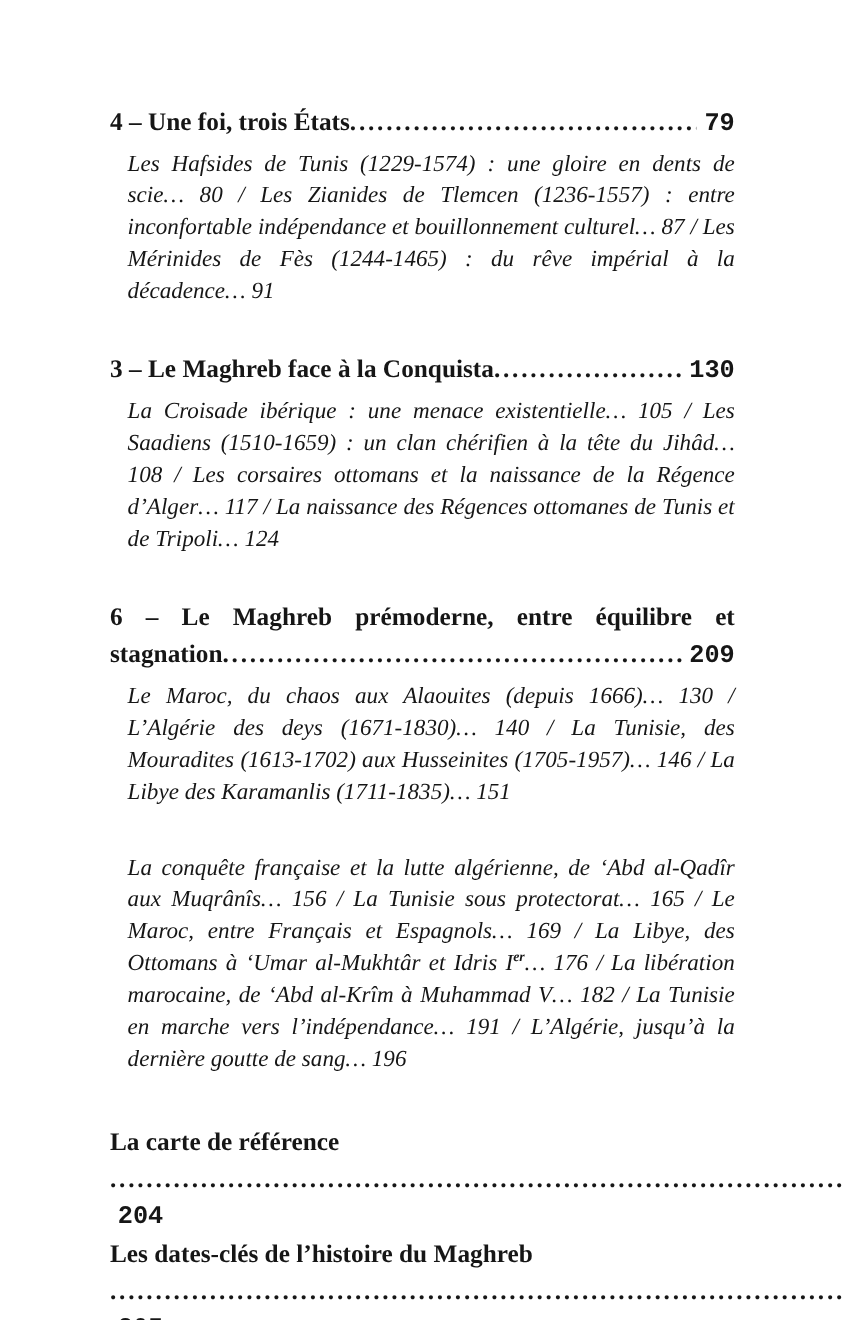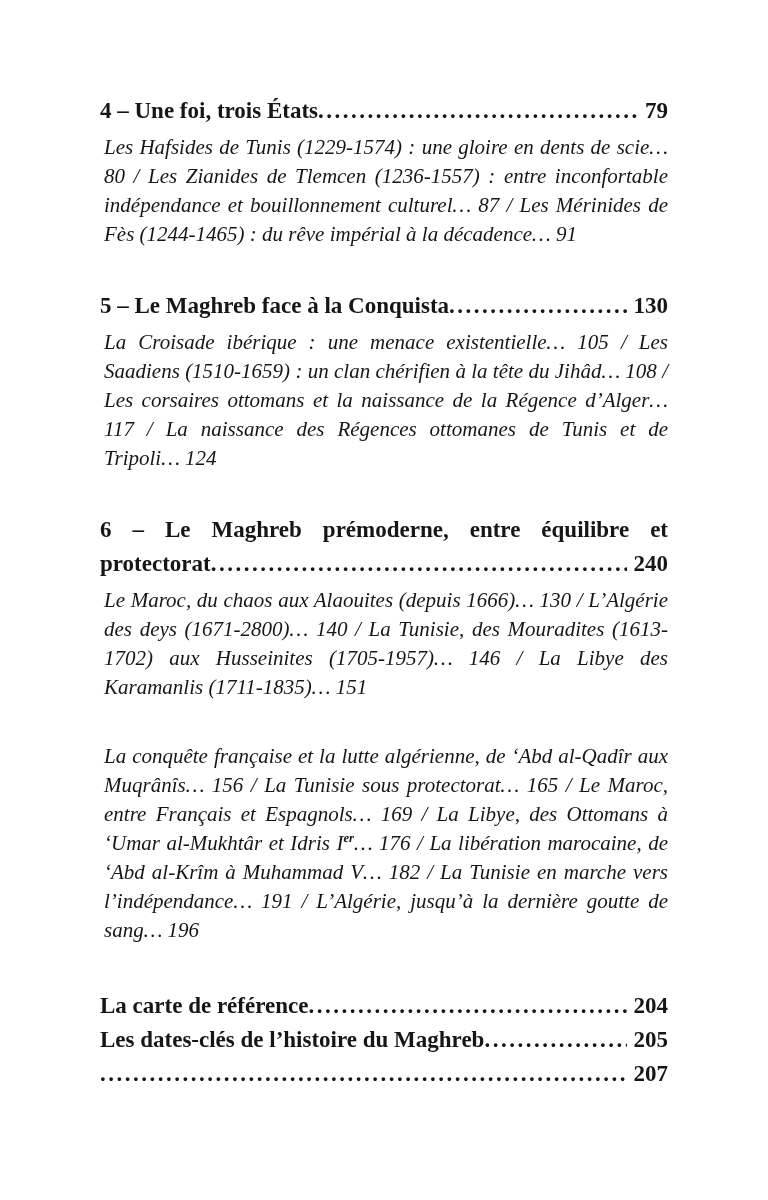--- a/index.html
+++ b/index.html
@@ -41,74 +41,75 @@
   .leader {
     flex: 1 1 auto;
     overflow: hidden;
     white-space: nowrap;
     min-width: 10px;
   }
   .leader::after {
     content: "..........................................................................................";
     letter-spacing: 2.5px;
   }
-  .pagenum { padding-left: 7px; }
+  .pagenum { padding-left: 7px; font-family: Liberation Mono, monospace; }
   .summary {
-    margin: 5px 0 0 4px;
+    margin: 5px 0 0 16px;
     font-style: italic;
     font-size: 21px;
     line-height: 29px;
     text-align: justify;
   }
   .summary sup {
     font-size: 60%;
     line-height: 0;
     font-weight: bold;
   }
   .backmatter { margin-top: 44px; }
   .back-row {
     display: flex;
     align-items: baseline;
     font-weight: bold;
     font-size: 23px;
     line-height: 34px;
     white-space: nowrap;
+    flex-direction: column;
   }
 </style>
 </head>
 <body>
 
 <div class="content">
 
   <section class="chapter">
     <div class="head-row">
       <span class="head-title">4 – Une foi, trois États</span>
       <span class="leader"></span>
       <span class="pagenum">79</span>
     </div>
     <p class="summary">Les Hafsides de Tunis (1229-1574) : une gloire en dents de scie… 80 / Les Zianides de Tlemcen (1236-1557) : entre inconfortable indépendance et bouillonnement culturel… 87 / Les Mérinides de Fès (1244-1465) : du rêve impérial à la décadence… 91</p>
   </section>
 
   <section class="chapter">
     <div class="head-row">
-      <span class="head-title">5 – Le Maghreb face à la Conquista</span>
+      <span class="head-title">3 – Le Maghreb face à la Conquista</span>
       <span class="leader"></span>
       <span class="pagenum">130</span>
     </div>
     <p class="summary">La Croisade ibérique : une menace existentielle… 105 / Les Saadiens (1510-1659) : un clan chérifien à la tête du Jihâd… 108 / Les corsaires ottomans et la naissance de la Régence d’Alger… 117 / La naissance des Régences ottomanes de Tunis et de Tripoli… 124</p>
   </section>
 
   <section class="chapter">
     <div class="head-line">6 – Le Maghreb prémoderne, entre équilibre et</div>
     <div class="head-row">
-      <span class="head-title">protectorat</span>
+      <span class="head-title">stagnation</span>
       <span class="leader"></span>
-      <span class="pagenum">240</span>
+      <span class="pagenum">209</span>
     </div>
-    <p class="summary">Le Maroc, du chaos aux Alaouites (depuis 1666)… 130 / L’Algérie des deys (1671-2800)… 140 / La Tunisie, des Mouradites (1613-1702) aux Husseinites (1705-1957)… 146 / La Libye des Karamanlis (1711-1835)… 151</p>
+    <p class="summary">Le Maroc, du chaos aux Alaouites (depuis 1666)… 130 / L’Algérie des deys (1671-1830)… 140 / La Tunisie, des Mouradites (1613-1702) aux Husseinites (1705-1957)… 146 / La Libye des Karamanlis (1711-1835)… 151</p>
   </section>
 
   <section class="chapter">
     <p class="summary"><span>La conquête française et la lutte algérienne, de ‘Abd al-Qadîr aux Muqrânîs… 156 / La Tunisie sous protectorat… 165 / Le Maroc, entre Français et Espagnols… 169 / La Libye, des Ottomans à ‘Umar al-Mukhtâr et Idris I</span><sup>er</sup><span>… 176 / La libération marocaine, de ‘Abd al-Krîm à Muhammad V… 182 / La Tunisie en marche vers l’indépendance… 191 / L’Algérie, jusqu’à la dernière goutte de sang… 196</span></p>
   </section>
 
   <div class="backmatter">
     <div class="back-row">
       <span class="head-title">La carte de référence</span>
       <span class="leader"></span>

